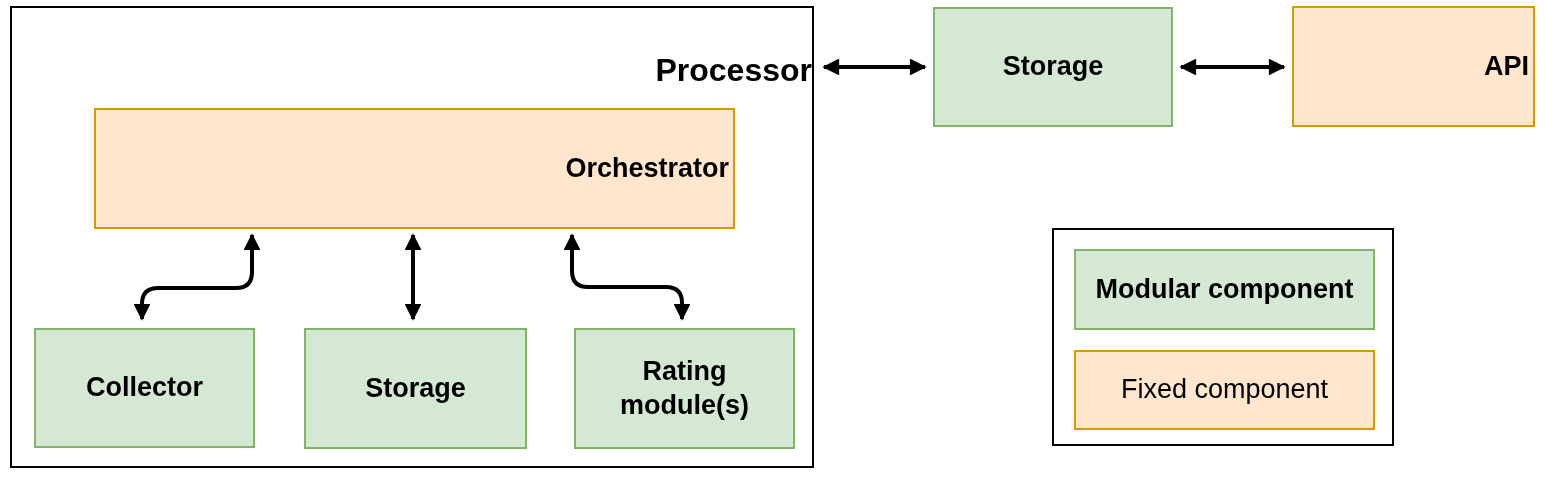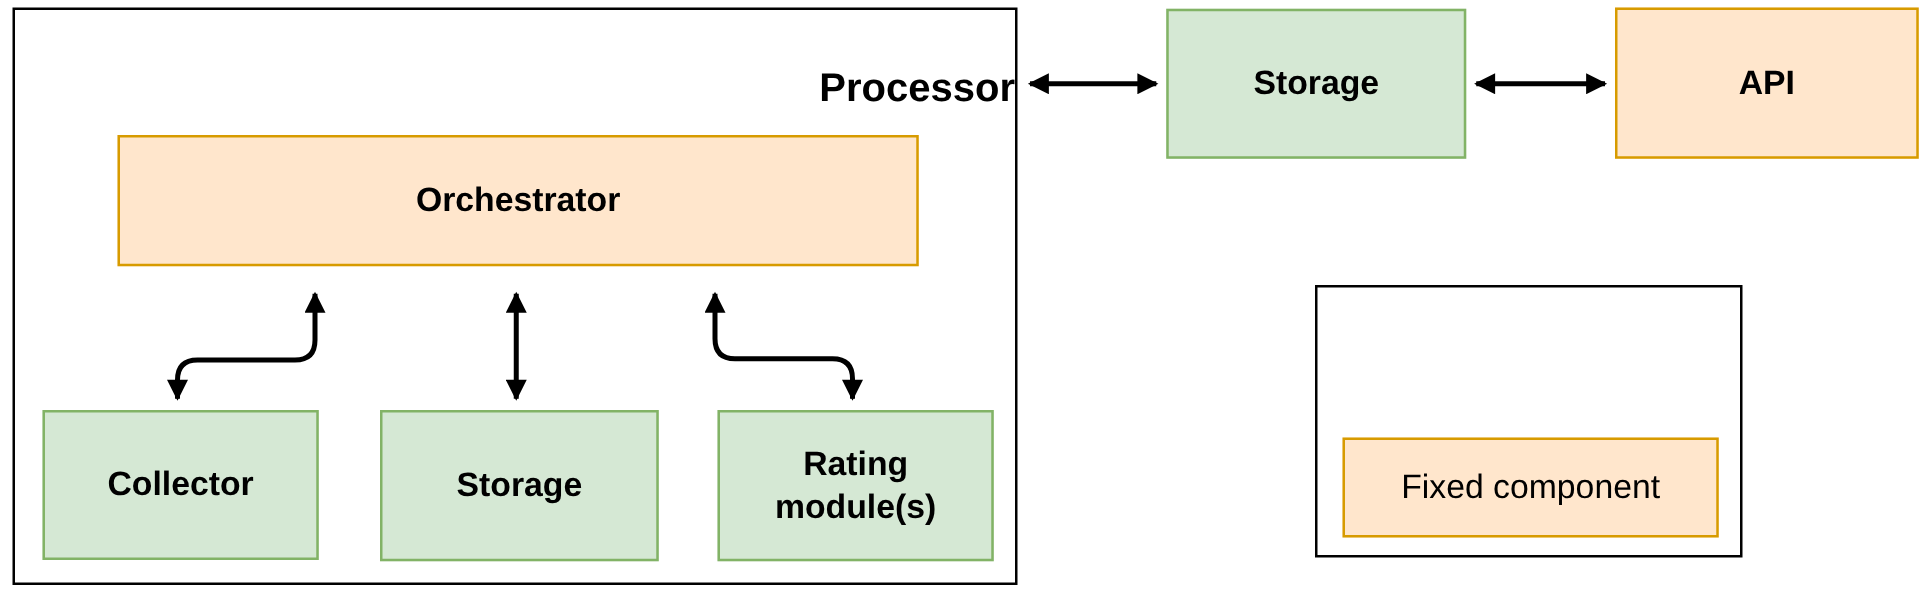--- a/index.html
+++ b/index.html
@@ -36,35 +36,35 @@
     font-weight: bold;
   }
   .orange {
     background: var(--fixed-fill);
     border: 2px solid var(--fixed-border);
   }
   .plain {
     background: #ffffff;
     border: 2px solid var(--container-border);
   }
-  .bold { font-weight: 700; }
+  .bold { font-weight: 700; justify-content: flex-end; }
 
   
   .processor {
     left: 10px; top: 6px;
     width: 804px; height: 462px;
   }
   .processor-title {
     position: absolute;
     top: 42px; left: 0; right: 0;
     text-align: right;
     font-size: 32px;
     font-weight: 700;
   }
-  .orchestrator { left: 82px;  top: 100px; width: 641px; height: 105px; }
+  .orchestrator { left: 82px;  top: 100px; width: 641px; height: 121px; }
   .collector    { left: 22px;  top: 320px; width: 221px; height: 120px; }
   .fetcher      { left: 292px; top: 320px; width: 223px; height: 121px; }
   .rating       { left: 562px; top: 320px; width: 221px; height: 121px; padding: 4px 28px; }
 
   
   .storage { left: 933px;  top: 7px; width: 240px; height: 120px; }
   .api     { left: 1292px; top: 6px; width: 243px; height: 121px; }
 
   
   .legend { left: 1052px; top: 228px; width: 342px; height: 218px; }
@@ -111,20 +111,23 @@
 
   <div class="box green storage">
     <span>Storage</span>
   </div>
 
   <div class="box orange bold api">
     <span>API</span>
   </div>
 
   <div class="box plain legend">
+    <div class="box green legend-modular">
+      <span>Modular component</span>
+    </div>
     <div class="box orange legend-fixed">
       <span>Fixed component</span>
     </div>
   </div>
 
   <svg class="arrows" width="1545" height="479" viewBox="0 0 1545 479">
     <defs>
       <marker id="ah" viewBox="0 0 10 10" refX="9" refY="5" markerWidth="5" markerHeight="4.2" orient="auto-start-reverse">
         <path class="head" d="M 0 0 L 10 5 L 0 10 z"></path>
       </marker>

